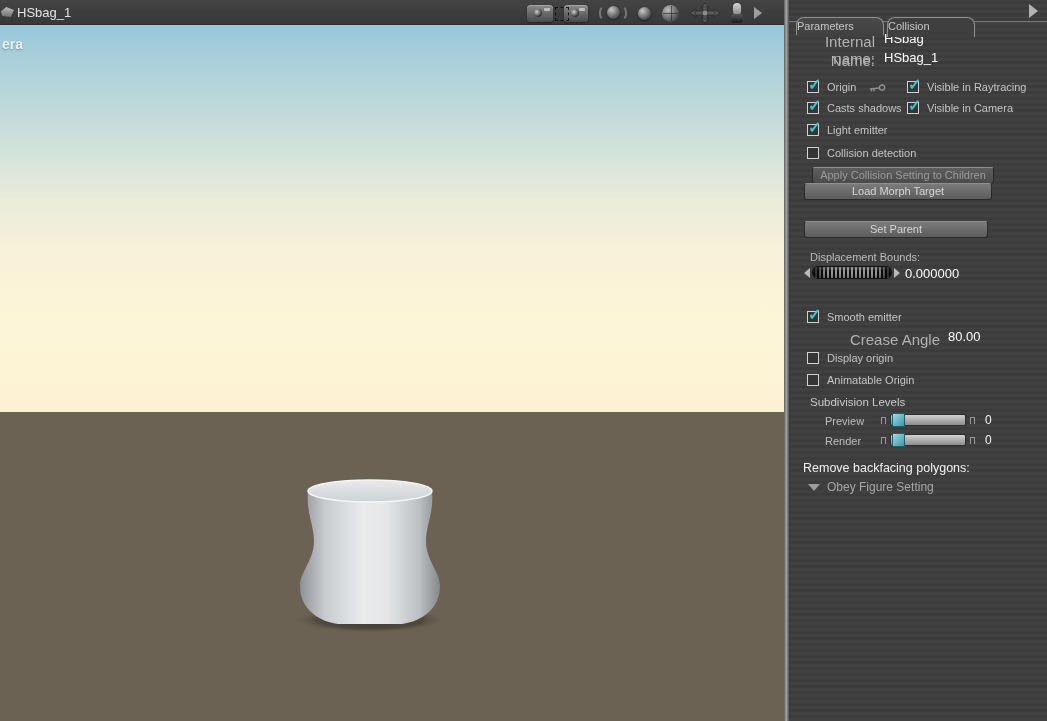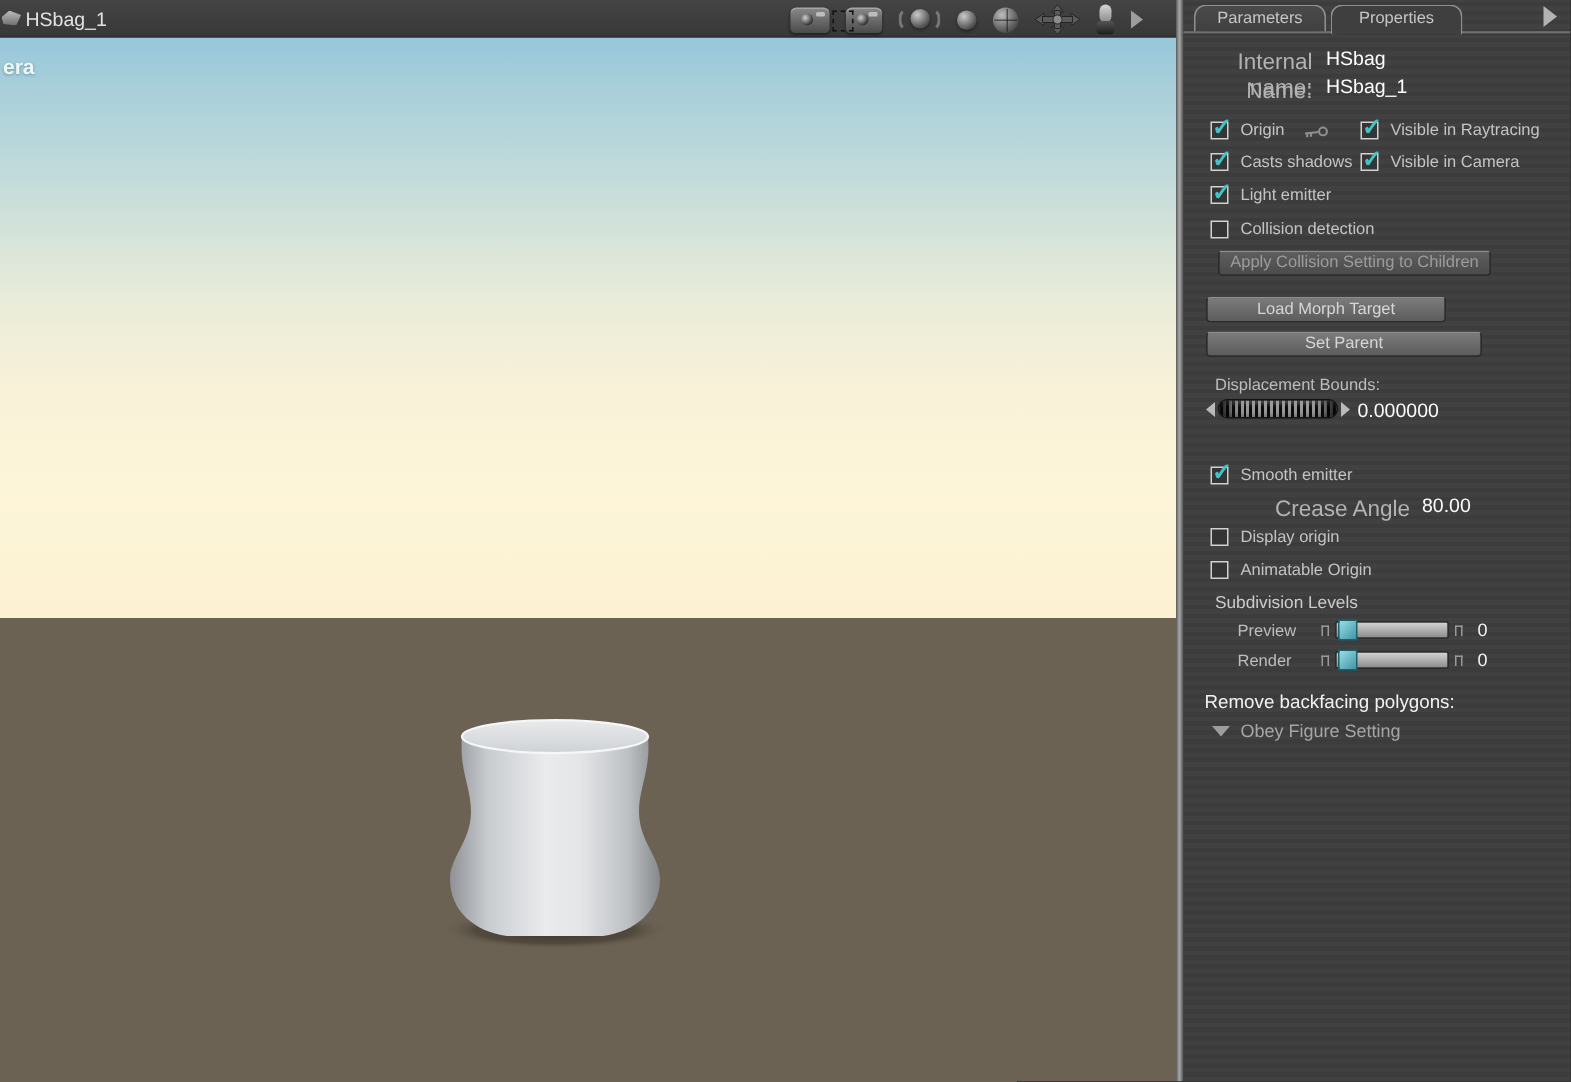--- a/index.html
+++ b/index.html
@@ -47,22 +47,22 @@
   .pot-wrap { position:absolute; left:288px; top:428px; width:165px; height:185px; }
 
   
   .divider { position:absolute; left:784px; top:0; width:5px; height:721px;
     background:linear-gradient(90deg,#5a5a5a,#a9a9a9 45%,#4e4e4e); }
 
   
   .panel { position:absolute; left:789px; top:0; width:258px; height:721px; color:#bdbdbd; font-size:11px;
     background:repeating-linear-gradient(0deg, #414141 0px, #414141 3px, #3c3c3c 3px, #3c3c3c 6px); }
   .tab-line { position:absolute; left:0; top:21px; width:258px; height:2px; background:linear-gradient(#8f8f8f,#2e2e2e); }
-  .tab { position:absolute; top:3px; height:18px; border:1px solid #909090; border-bottom:none; border-radius:8px 8px 0 0;
-    font-size:11px; color:#c6c6c6; text-align:center; line-height:16px; cursor:default; }
+  .tab { position:absolute; top:17px; height:18px; border:1px solid #909090; border-bottom:none; border-radius:8px 8px 0 0;
+    font-size:11px; color:#c6c6c6; text-align:left; line-height:16px; cursor:default; }
   .tab.inactive { left:7px; width:88px; background:linear-gradient(#4a4a4a,#404040); z-index:1; }
   .tab.active { left:98px; width:88px; height:20px; background:#3f3f3f; z-index:3; }
   .flyout-arrow { position:absolute; right:9px; top:4px; width:0; height:0;
     border-left:9px solid #b3b3b3; border-top:7px solid transparent; border-bottom:7px solid transparent; }
 
   .row { position:absolute; left:0; width:258px; }
   .flabel { display:inline-block; width:86px; text-align:right; color:#b2b2b2; font-size:15px; vertical-align:middle; }
   .fvalue { position:absolute; left:95px; top:-2px; color:#fdfdfd; font-size:13px; }
 
   
@@ -167,21 +167,21 @@
       <div class="flyout-arrow-vt"></div>
     </div>
   </div>
 
   <div class="divider"></div>
 
   <div class="panel">
 
     <div class="tab-line"></div>
     <div class="tab inactive">Parameters</div>
-    <div class="tab active">Properties</div>
+    <div class="tab active">Collision</div>
     <div class="flyout-arrow"></div>
 
     <div class="row" style="top:33px">
       <span class="flabel">Internal name:</span>
       <span class="fvalue">HSbag</span>
     </div>
     <div class="row" style="top:52px">
       <span class="flabel">Name:</span>
       <span class="fvalue">HSbag_1</span>
     </div>
@@ -225,21 +225,21 @@
       </span>
     </div>
     <div class="row" style="top:147px; left:18px">
       <span class="check">
         <span class="box"></span>
         <span>Collision detection</span>
       </span>
     </div>
 
     <div class="pbtn dim" style="left:23px; top:167px; width:182px">Apply Collision Setting to Children</div>
-    <div class="pbtn" style="left:15px; top:198px; width:160px">Load Morph Target</div>
+    <div class="pbtn" style="left:15px; top:183px; width:188px">Load Morph Target</div>
     <div class="pbtn" style="left:15px; top:221px; width:184px">Set Parent</div>
 
     <div class="row" style="top:251px; left:21px">
       <span>Displacement Bounds:</span>
     </div>
     <div class="dial" style="left:15px; top:266px">
       <span class="arr-l"></span>
       <span class="wheel"></span>
       <span class="arr-r"></span>
     </div>

